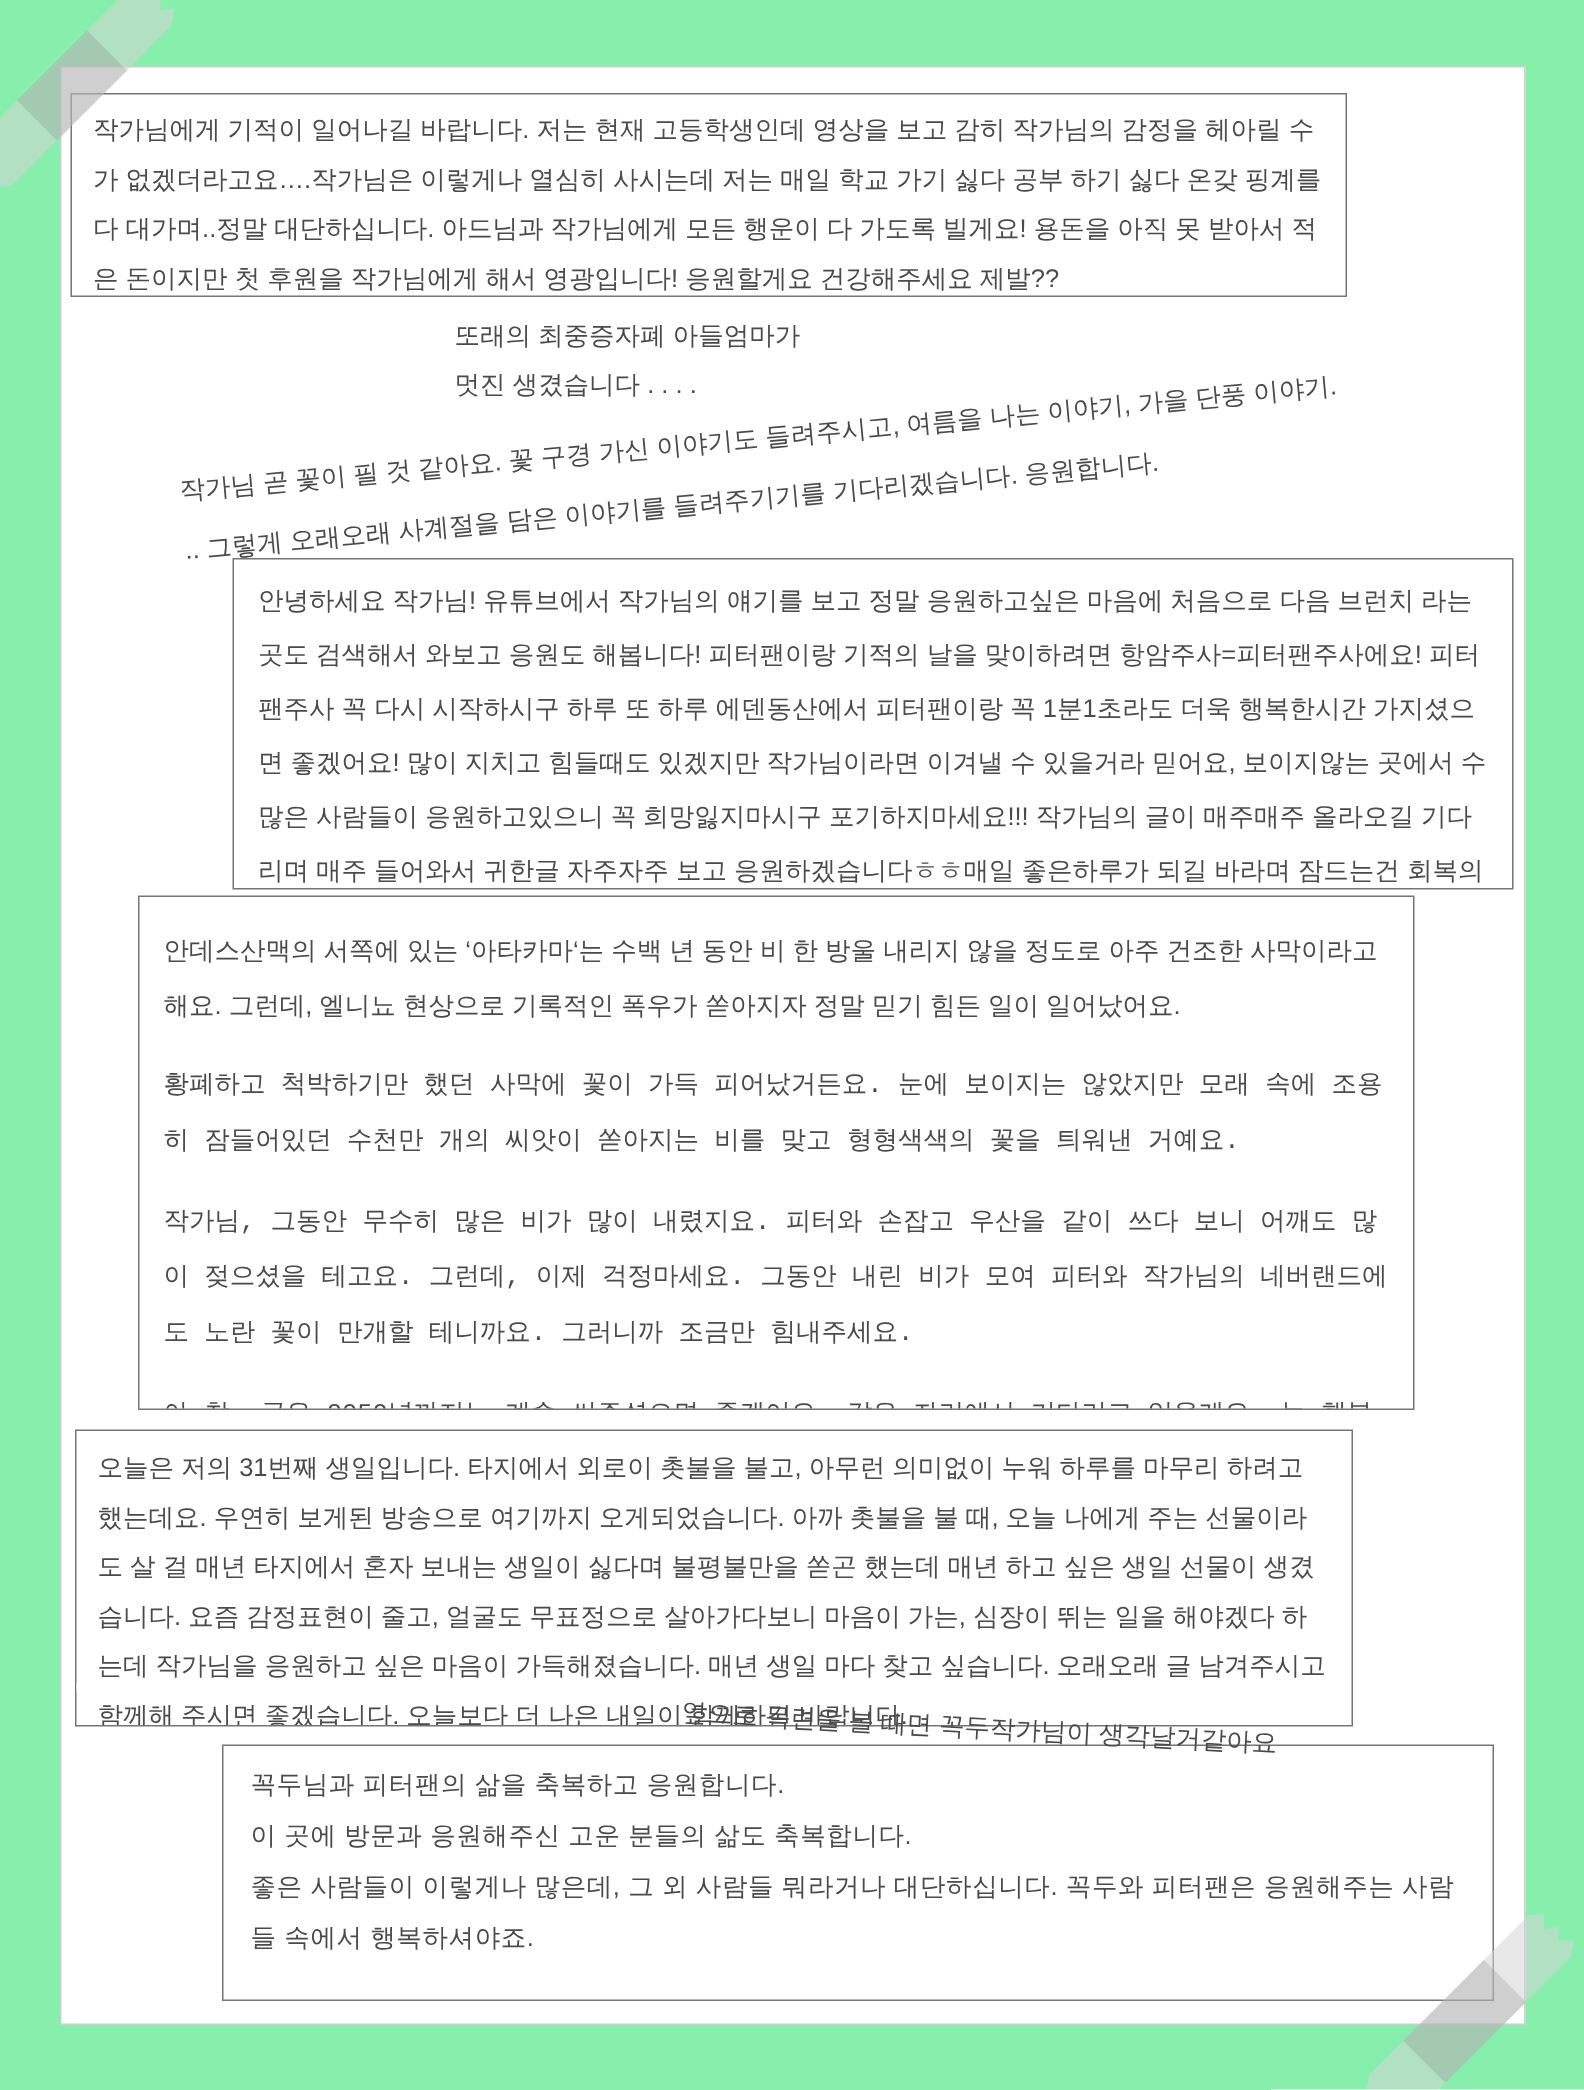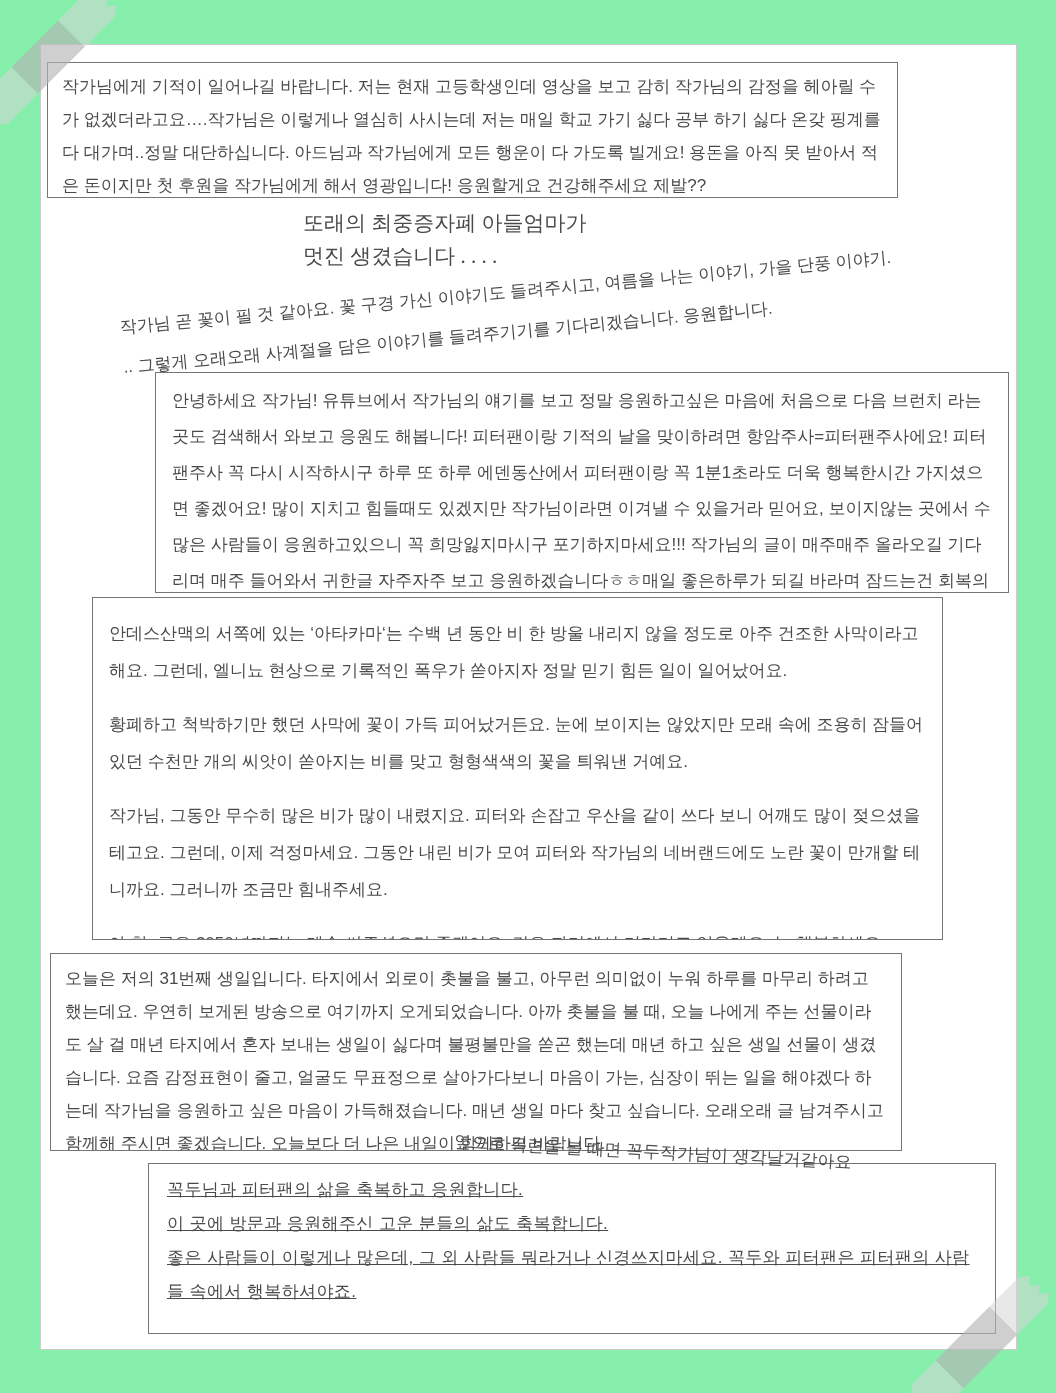--- a/index.html
+++ b/index.html
@@ -30,33 +30,33 @@
     z-index:4;background:transparent;
   }
   .tape{
     position:absolute;background:var(--tape);z-index:10;
     clip-path:polygon(10px 0px,0px 7px,8px 13px,1px 19px,9px 26px,2px 32px,10px 38px,
                       160px 38px,170px 31px,162px 25px,169px 19px,161px 13px,168px 6px,160px 0px);
   }
   .tape-inner{position:absolute;top:0;bottom:0;background:var(--tape-dark);}
   .eraser{position:absolute;background:#ffffff;z-index:3;}
   #box-miracle{left:47px;top:62px;width:851px;height:136px;padding:7px 14px;line-height:33px;z-index:2;}
-  #dedication{position:absolute;left:303px;top:207px;line-height:33px;font-size:21px;z-index:2;font-family:Liberation Serif, serif;}
+  #dedication{position:absolute;left:303px;top:207px;line-height:33px;font-size:17px;z-index:2;}
   #note-seasons{
     left:118px;top:308px;width:860px;line-height:40px;
     transform:rotate(-5.2deg);transform-origin:0 0;
   }
   #box-brunch{left:155px;top:372px;width:854px;height:221px;padding:10px 16px;line-height:36px;z-index:2;}
   #box-atacama{left:92px;top:597px;width:851px;height:343px;padding:17px 16px;line-height:37px;z-index:1;}
-  #box-atacama p + p{margin-top:17px;}
+  #box-atacama p + p{margin-top:17px;font-family:Liberation Mono, monospace;}
   #box-birthday{left:50px;top:953px;width:852px;height:198px;padding:8px 14px;line-height:33px;z-index:2;}
   #note-magnolia{
     left:455px;top:1130px;transform:rotate(3deg);transform-origin:0 0;
   }
-  #box-blessing{left:148px;top:1163px;width:848px;height:171px;padding:9px 18px;line-height:34px;z-index:2;letter-spacing:0.4px;text-decoration:underline;}
+  #box-blessing{left:148px;top:1163px;width:848px;height:171px;padding:9px 18px;line-height:34px;z-index:2;letter-spacing:0.4px;}
   #tape-tl{left:-37px;top:38px;width:170px;height:38px;transform:rotate(-45deg);}
   #tape-tl .tape-inner{left:52px;width:66px;}
   #tape-br{left:895px;top:1324px;width:170px;height:40px;transform:rotate(-45deg);
     clip-path:polygon(10px 0px,0px 7px,8px 14px,1px 20px,9px 27px,2px 34px,10px 40px,
                       160px 40px,170px 33px,162px 26px,169px 20px,161px 14px,168px 7px,160px 0px);}
   #tape-br .tape-inner{left:42px;width:76px;}
 </style>
 </head>
 <body>
 
@@ -95,21 +95,21 @@
 
   <div class="eraser" style="left:51px;top:1122px;width:450px;height:5px;"></div>
 
   <div class="note" id="note-magnolia">
     <span>앞으로 목련을 볼 때면 꼭두작가님이 생각날거같아요</span>
   </div>
 
   <div class="card" id="box-blessing">
     <p>꼭두님과 피터팬의 삶을 축복하고 응원합니다.</p>
     <p>이 곳에 방문과 응원해주신 고운 분들의 삶도 축복합니다.</p>
-    <p>좋은 사람들이 이렇게나 많은데, 그 외 사람들 뭐라거나 신경쓰지마세요. 꼭두와 피터팬은 피터팬의 사람들 속에서 행복하셔야죠.</p>
+    <p>좋은 사람들이 이렇게나 많은데, 그 외 사람들 뭐라거나 대단하십니다. 꼭두와 피터팬은 응원해주는 사람들 속에서 행복하셔야죠.</p>
   </div>
 
   <div class="tape" id="tape-tl">
     <div class="tape-inner"></div>
   </div>
 
   <div class="tape" id="tape-br">
     <div class="tape-inner"></div>
   </div>
 

